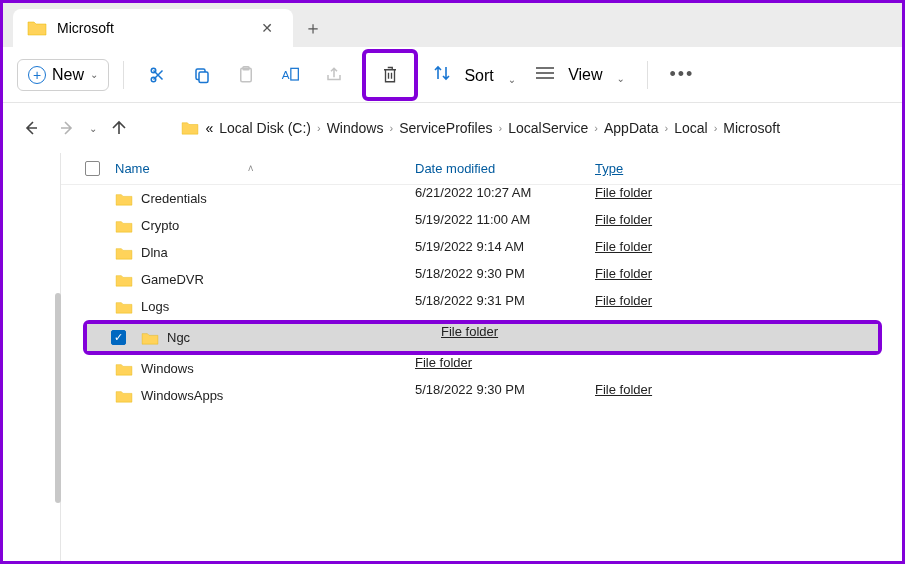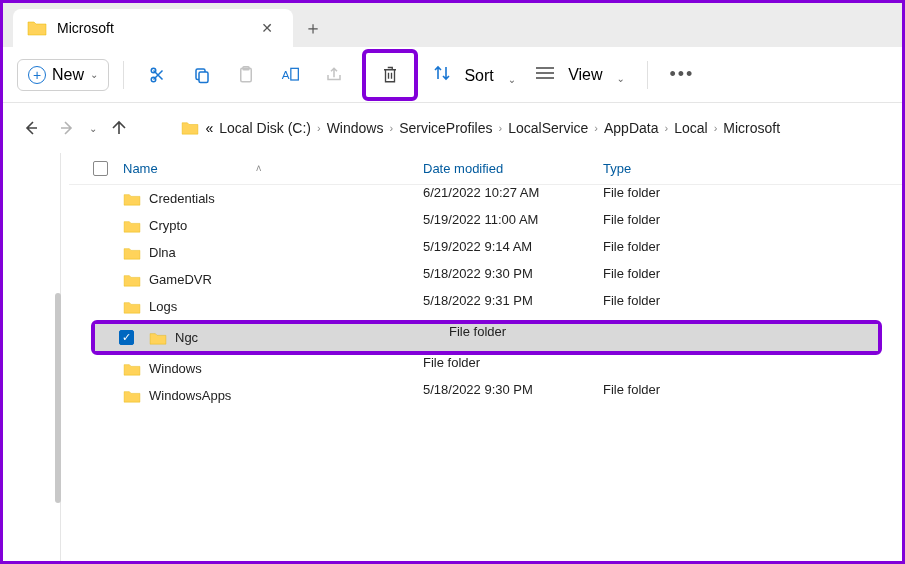--- a/index.html
+++ b/index.html
@@ -26,26 +26,26 @@
 .nav-bar { height: 50px; display: flex; align-items: center; padding: 0 14px; gap: 8px; }
 .nav-btn { width: 28px; height: 28px; display: flex; align-items: center; justify-content: center; cursor: pointer; color: #444; }
 .nav-btn.faded { opacity: 0.4; }
 .nav-chev { font-size: 10px; color: #666; }
 .breadcrumb { display: flex; align-items: center; gap: 6px; margin-left: 40px; font-size: 14px; }
 .bc-sep { color: #888; font-size: 11px; }
 .bc-item { color: #222; cursor: pointer; }
 .content { display: flex; height: calc(100% - 150px); }
 .side-strip { width: 58px; border-right: 1px solid #e5e5e5; padding-top: 6px; position: relative; }
 .side-scroll { position: absolute; left: 52px; top: 140px; width: 6px; height: 210px; background: #c8c8c8; border-radius: 3px; }
-.main-area { flex: 1; padding-left: 8px; }
+.main-area { flex: 1; }
 .col-headers { display: flex; height: 32px; align-items: center; border-bottom: 1px solid #eee; font-size: 13px; color: #005a9e; padding-left: 24px; }
 .col-check { width: 30px; display:flex; align-items:center; }
 .col-name { flex: 0 0 300px; display:flex; align-items:center; gap: 8px; }
 .col-date { flex: 0 0 180px; }
-.col-type { flex: 0 0 150px; }
+.col-type { flex: 0 0 150px; text-decoration: underline; }
 .col-size { flex: 1; }
 .sort-arrow { font-size: 10px; color: #888; margin-left: 90px; }
 .file-list { }
 .row { display: flex; height: 27px; padding-left: 24px; font-size: 13px; color: #222; }
 .row .col-name { display: flex; align-items: center; gap: 8px; }
 .row.selected { background: #d9d9d9; }
 .row-highlight { margin: 0 20px 0 22px; }
 .check { width: 15px; height: 15px; border: 1px solid #888; border-radius: 2px; }
 .check.checked { background: #0067c0; border-color: #0067c0; color: #fff; display:flex; align-items:center; justify-content:center; font-size: 11px; }
 .folder-ico { width: 18px; height: 14px; display:inline-block; }

